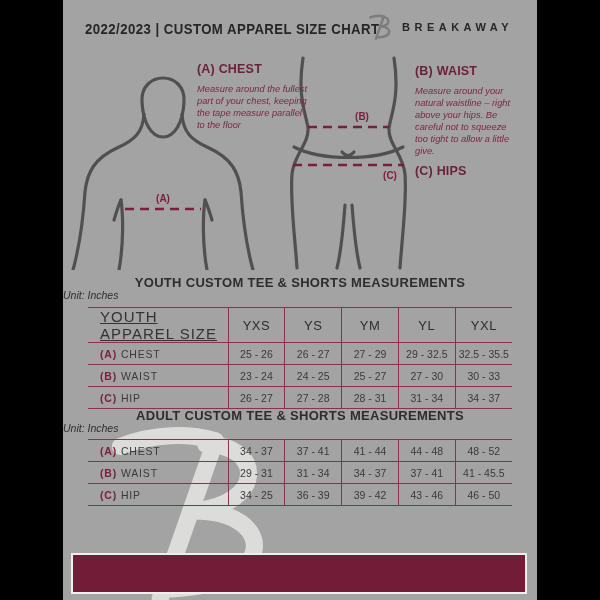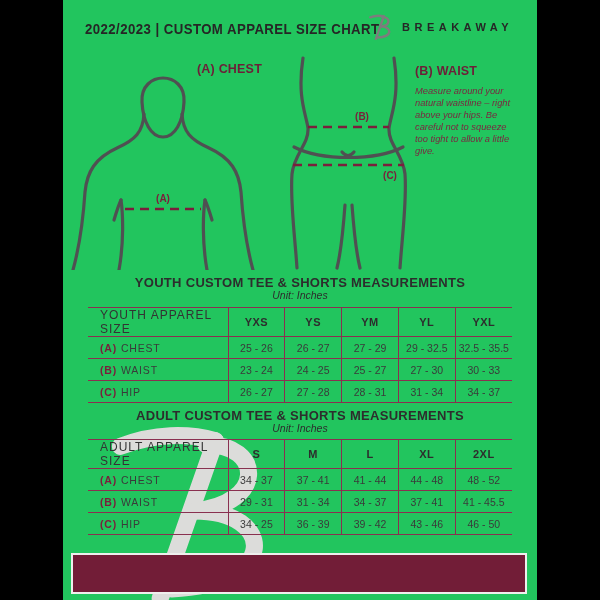--- a/index.html
+++ b/index.html
@@ -2,21 +2,21 @@
 <html><head>
 <meta charset="utf-8">
 <style>
   html,body { margin:0; padding:0; }
   body {
     width:600px; height:600px; background:#000;
     font-family:"Liberation Sans", sans-serif;
     -webkit-font-smoothing:antialiased;
   }
   .canvas { position:relative; width:600px; height:600px; background:#000; overflow:hidden; }
-  .page { position:absolute; left:63px; top:0; width:474px; height:600px; background:#22c55e; }
+  .page { position:absolute; left:63px; top:0; width:474px; height:600px; background:#a3a3a3; }
 
   
   .header-title {
     position:absolute; left:22px; top:20px;
     font-weight:bold; font-size:15px; color:#262626;
     letter-spacing:0.5px; white-space:nowrap;
     transform:scaleX(0.88); transform-origin:left center;
   }
   .brand { position:absolute; right:24px; top:13px; display:flex; align-items:center; gap:8px; }
   .brand-logo { width:27px; height:27px; color:#7d7d7d; }
@@ -33,42 +33,42 @@
   .m-block { position:absolute; }
   .m-heading { margin:0 0 7px 0; font-weight:bold; font-size:12.5px; color:#6d1f38; letter-spacing:0.2px; }
   .m-desc { font-size:9.3px; font-style:italic; color:#7a2840; line-height:1.3; white-space:pre-line; }
   #block-chest { left:134px; top:62px; width:112px; }
   #block-waist { left:352px; top:64px; width:104px; }
   #block-hips  { left:352px; top:164px; width:108px; }
 
   
   .section-title { position:absolute; left:0; width:474px; text-align:center;
     font-weight:bold; font-size:13px; color:#2d2d2d; letter-spacing:0.3px; z-index:2; }
-  .section-unit { position:absolute; left:0; width:474px; text-align:center;
+  .section-unit { position:absolute; left:0; width:474px; 
     font-style:italic; font-size:10.5px; color:#2d2d2d; z-index:2; }
   #youth-title { top:275px; }  #youth-unit { top:289px; }
   #adult-title { top:408px; }  #adult-unit { top:422px; }
 
   
   .size-table { position:absolute; left:25px; width:424px; border-collapse:collapse;
     table-layout:fixed; z-index:2; }
   #youth-table { top:307px; }
   #adult-table { top:439px; }
   .size-table col.c0 { width:140px; }
   .size-table tr { height:22px; }
   .size-table tr.head-row { height:25px; }
   .size-table th, .size-table td {
     border-top:1.5px solid #8a3050; padding:0;
     font-size:10.5px; color:#3a3a3a; text-align:center; font-weight:normal;
   }
   .size-table tr:last-child th, .size-table tr:last-child td { border-bottom:1.5px solid #8a3050; }
   .size-table th + th, .size-table td + td { border-left:1.5px solid #8a3050; }
   .size-table .lab { text-align:left; padding-left:12px; letter-spacing:0.8px; }
-  .size-table th.lab { font-size:12px; color:#333; letter-spacing:1px; }
-  .size-table th.size-code { font-weight:bold; font-size:11px; color:#2d2d2d; letter-spacing:0.5px; }
+  .size-table th.lab { font-size:15px; color:#333; letter-spacing:1px;text-decoration:underline; }
+  .size-table th.size-code { font-weight:normal; font-size:13px; color:#2d2d2d; letter-spacing:0.5px; }
   .size-table .key { font-weight:bold; color:#7b1e3c; margin-right:4px; }
 
   
   .watermark { position:absolute; left:22px; top:416px; width:215px; height:190px;
     color:#dcdcda; z-index:0; }
   .footer-bar { position:absolute; left:10px; top:555px; width:452px; height:37px;
     background:#721d37; outline:2px solid #efefed; z-index:3; }
 </style>
 </head>
 <body>
@@ -117,26 +117,28 @@
       <path class="body-line" d="M 64,153 C 62,180 60,200 56,216"></path>
       <path class="body-line" d="M 71,153 C 73,180 75,200 79,216"></path>
       <path class="dash-line" d="M 27,75 L 108,75"></path>
       <text class="dash-label" x="81" y="68" text-anchor="middle">(B)</text>
       <path class="dash-line" d="M 12,113 L 123,113"></path>
       <text class="dash-label" x="109" y="127" text-anchor="middle">(C)</text>
     </svg>
 
     <div class="m-block" id="block-chest">
       <p class="m-heading">(A) CHEST</p>
+      <div class="m-desc">Measure around the fullest part of your chest, keeping the tape measure parallel to the floor</div>
     </div>
     <div class="m-block" id="block-waist">
       <p class="m-heading">(B) WAIST</p>
       <div class="m-desc">Measure around your natural waistline – right above your hips. Be careful not to squeeze too tight to allow a little give.</div>
     </div>
     <div class="m-block" id="block-hips">
+      <p class="m-heading">(C) HIPS</p>
     </div>
 
     <svg class="watermark" viewBox="0 0 100 100" preserveAspectRatio="xMidYMid meet">
       <use href="#bk-logo"></use>
     </svg>
 
     <div class="section-title" id="youth-title">YOUTH CUSTOM TEE &amp; SHORTS MEASUREMENTS</div>
     <div class="section-unit" id="youth-unit">Unit: Inches</div>
     <table class="size-table" id="youth-table">
       <colgroup>
@@ -188,28 +190,20 @@
     <table class="size-table" id="adult-table">
       <colgroup>
           <col class="c0">
           <col>
           <col>
           <col>
           <col>
           <col>
         </colgroup>
       <tbody>
-          <tr class="head-row">
-        <th class="lab">ADULT APPAREL SIZE</th>
-        <th class="size-code">S</th>
-        <th class="size-code">M</th>
-        <th class="size-code">L</th>
-        <th class="size-code">XL</th>
-        <th class="size-code">2XL</th>
-      </tr>
       <tr>
         <td class="lab"><span class="key">(A)</span><span>CHEST</span></td>
         <td>34 - 37</td>
         <td>37 - 41</td>
         <td>41 - 44</td>
         <td>44 - 48</td>
         <td>48 - 52</td>
       </tr>
       <tr>
         <td class="lab"><span class="key">(B)</span><span>WAIST</span></td>

